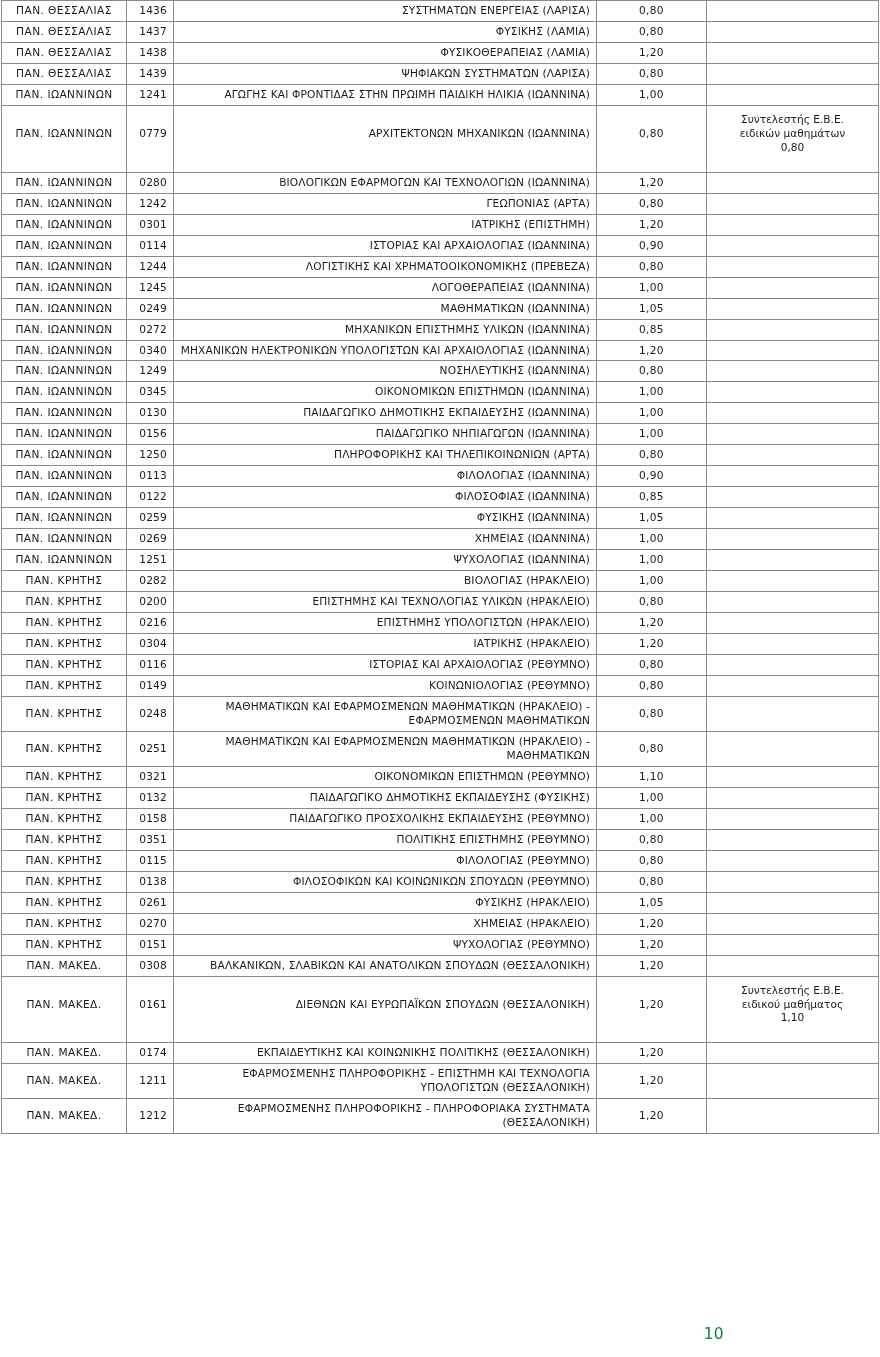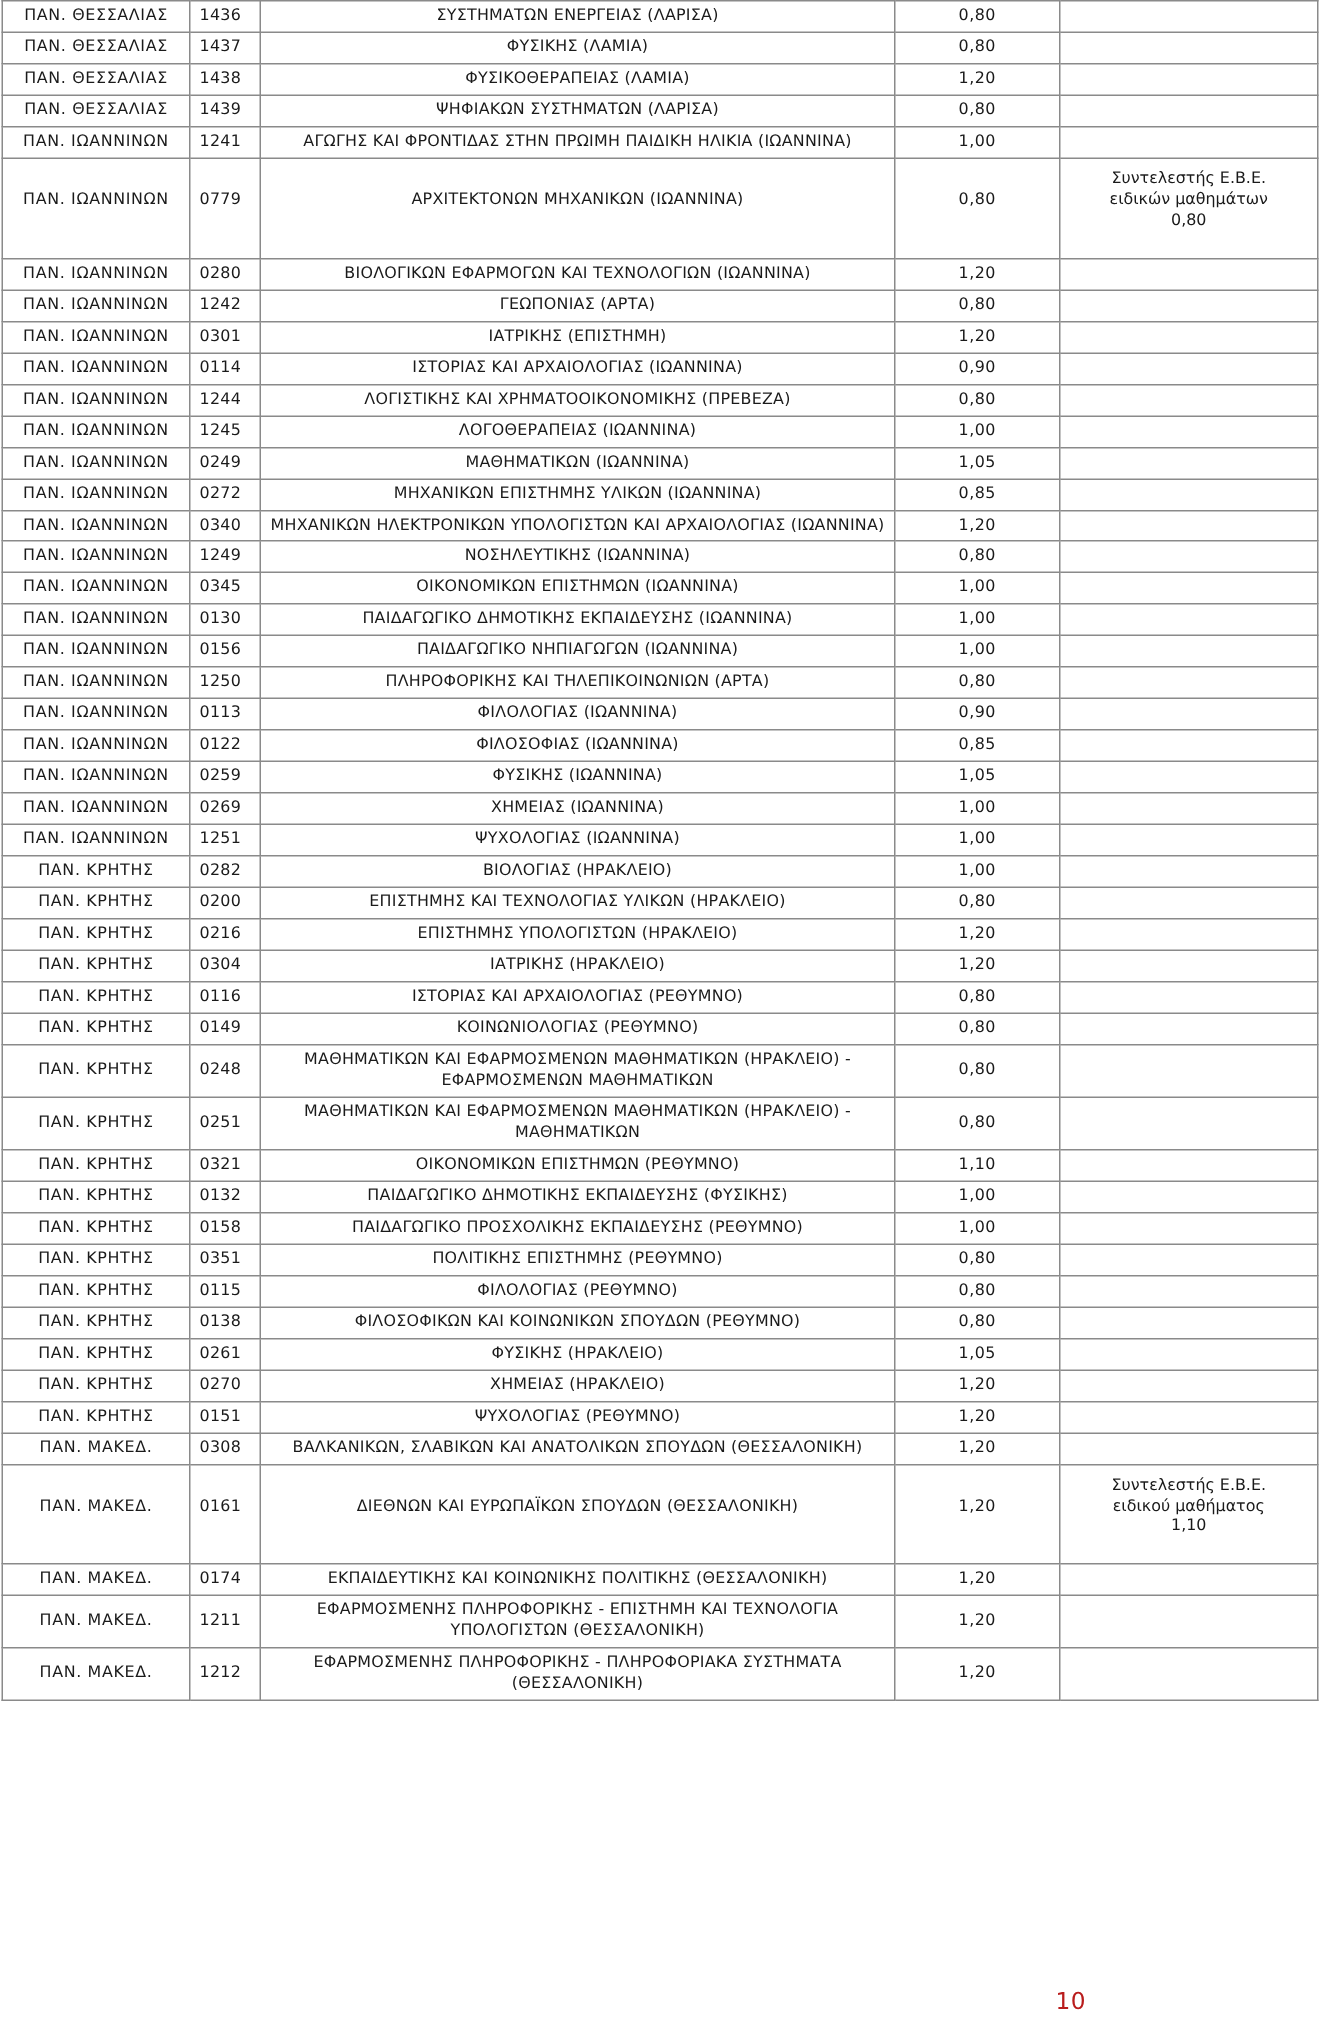--- a/index.html
+++ b/index.html
@@ -48,26 +48,26 @@
   col.c-name  { width: 423px; }
   col.c-coef  { width: 110px; }
   col.c-note  { width: 172px; }
 
   td.inst {
     text-align: center;
     white-space: nowrap;
     letter-spacing: 0.04em;
   }
   td.code {
-    text-align: left;
+    text-align: right;
     white-space: nowrap;
     letter-spacing: 0.02em;
   }
   td.name {
-    text-align: center;
+    text-align: right;
     letter-spacing: 0.015em;
     padding-left: 7px;
     padding-right: 8px;
   }
   td.coef {
     text-align: center;
     white-space: nowrap;
     letter-spacing: 0.03em;
   }
   td.note {
@@ -82,21 +82,21 @@
 
   
   tr.tall td { padding-top: 7px; padding-bottom: 17px; }
 
   .page-number {
     position: absolute;
     right: 34px;
     bottom: 14px;
     font-size: 15.5px;
     letter-spacing: 0.02em;
-    color: #b91c1c;
+    color: #15803d;
   }
 </style>
 </head>
 <body>
 
 <div class="page">
 
   <table class="grades-table">
     <colgroup>
       <col class="c-inst">

